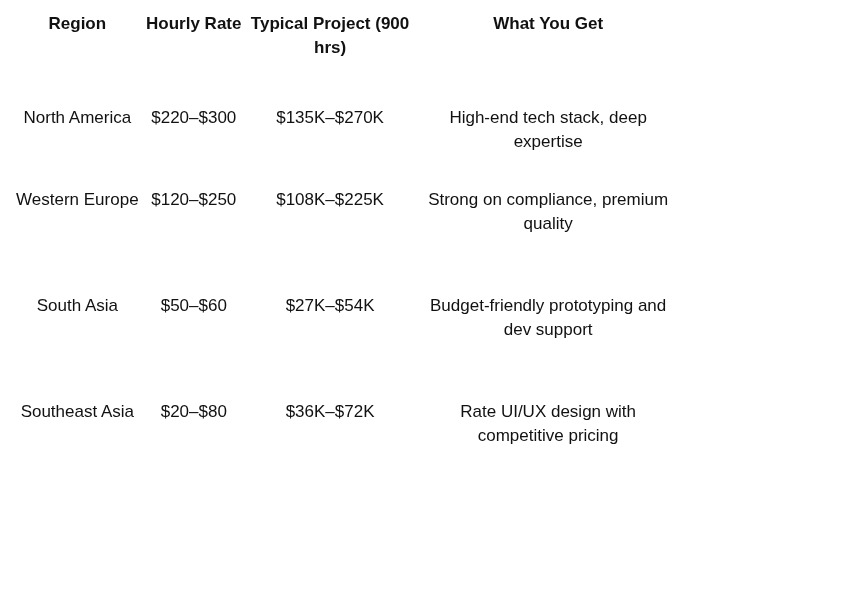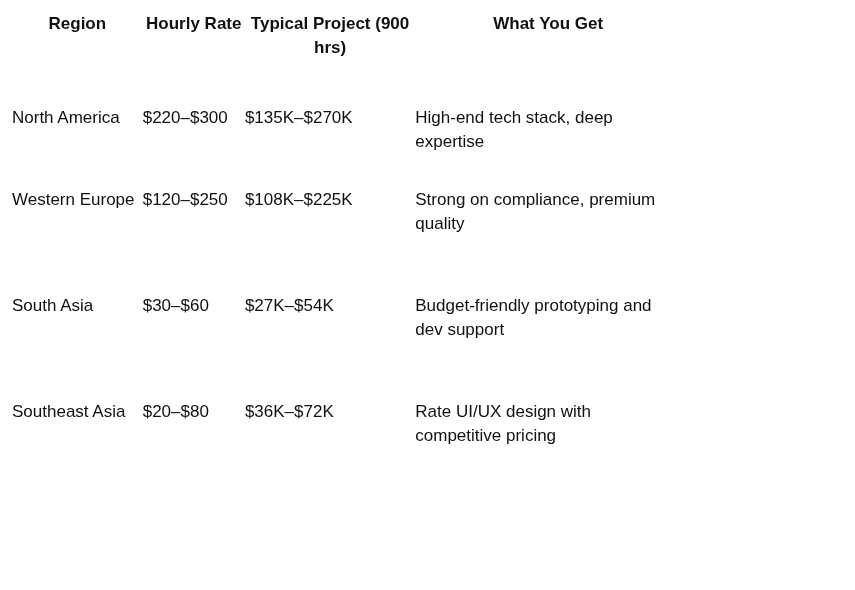--- a/index.html
+++ b/index.html
@@ -33,21 +33,21 @@
       vertical-align: top;
     }
     table.rates th {
       font-weight: bold;
       text-align: center;
       padding-top: 12px;
       height: 94px;
       box-sizing: border-box;
     }
     table.rates td {
-      text-align: left;
+      text-align: center;
       padding-top: 12px;
       box-sizing: border-box;
     }
     col.c-region { width: 145px; }
     col.c-rate { width: 115px; }
     col.c-project { width: 200px; }
     col.c-get { width: 312px; }
 
     th.h-region { padding-left: 0; }
     th.h-rate { padding-left: 0; }
@@ -95,21 +95,21 @@
         <td class="cell-get">High-end tech stack, deep expertise</td>
       </tr>
       <tr class="row-2">
         <td class="cell-region">Western Europe</td>
         <td class="cell-rate">$120–$250</td>
         <td class="cell-project">$108K–$225K</td>
         <td class="cell-get">Strong on compliance, premium quality</td>
       </tr>
       <tr class="row-4">
         <td class="cell-region">South Asia</td>
-        <td class="cell-rate">$30–$60</td>
+        <td class="cell-rate">$50–$60</td>
         <td class="cell-project">$27K–$54K</td>
         <td class="cell-get">Budget-friendly prototyping and dev support</td>
       </tr>
       <tr class="row-5">
         <td class="cell-region">Southeast Asia</td>
         <td class="cell-rate">$20–$80</td>
         <td class="cell-project">$36K–$72K</td>
         <td class="cell-get">Rate UI/UX design with competitive pricing</td>
       </tr>
     </tbody>

